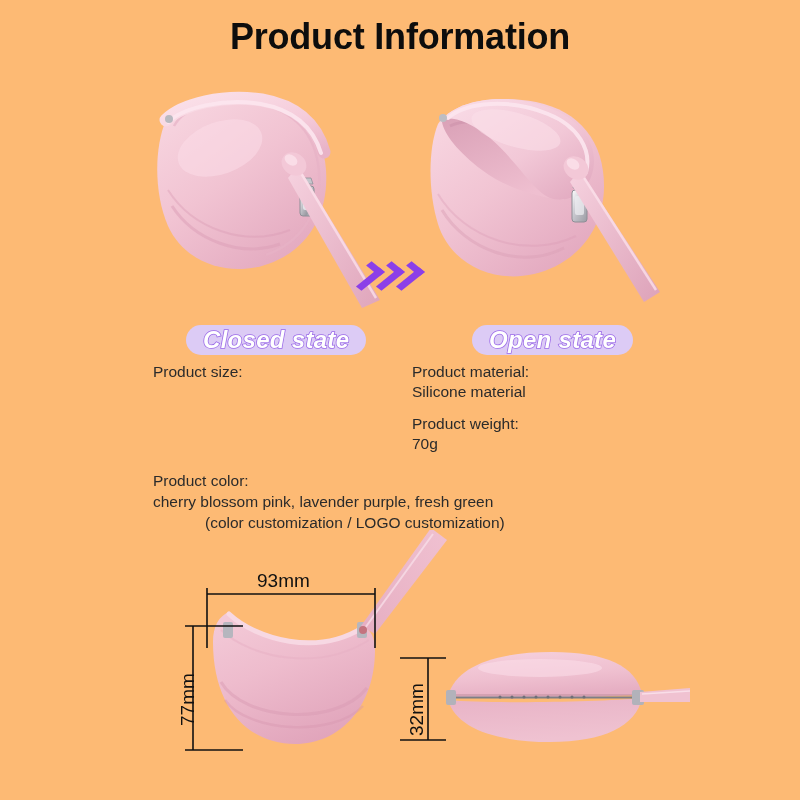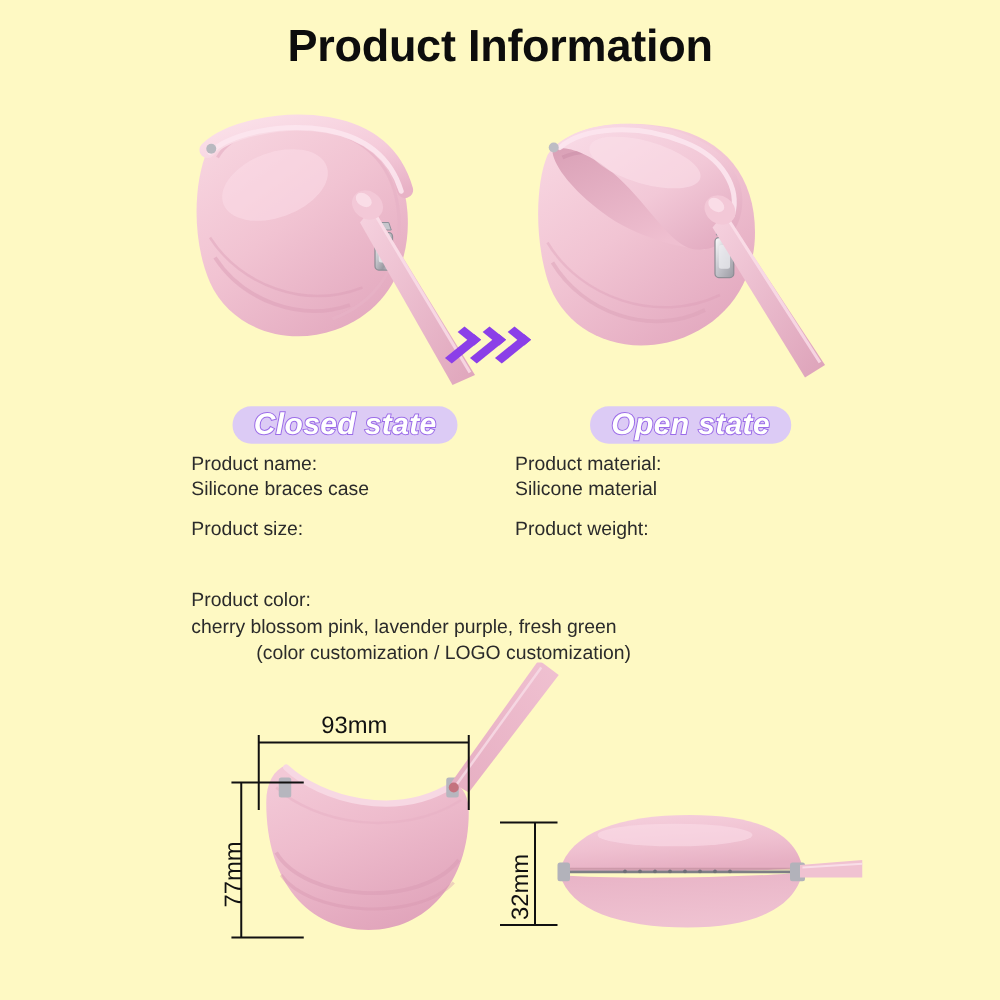--- a/index.html
+++ b/index.html
@@ -2,21 +2,21 @@
 <html><head>
 <meta charset="utf-8">
 <style>
   * { box-sizing: border-box; margin: 0; padding: 0; }
   html, body {
     width: 800px; height: 800px;
     background: #ffffff;
     font-family: "Liberation Sans", sans-serif;
     overflow: hidden;
   }
-  .page { position: relative; width: 800px; height: 800px; background: #fef9c3; }
+  .page { position: relative; width: 800px; height: 800px; background: #fdba74; }
 
   
   .title {
     position: absolute; left: 0; top: 16px; width: 800px;
     text-align: center;
     font-size: 36px; font-weight: bold; color: #0d0d0d;
     letter-spacing: -0.2px;
   }
 
   
@@ -211,35 +211,32 @@
     </div>
   </div>
 
   <div class="badge badge-closed">Closed state</div>
   <div class="badge badge-open">Open state</div>
 
   <div class="specs">
 
     <div class="col-l">
       <div class="spec-group">
-        <div class="spec-line">Product name:</div>
-        <div class="spec-line">Silicone braces case</div>
-      </div>
-      <div class="spec-group">
         <div class="spec-line">Product size:</div>
       </div>
     </div>
 
     <div class="col-r">
       <div class="spec-group">
         <div class="spec-line">Product material:</div>
         <div class="spec-line">Silicone material</div>
       </div>
       <div class="spec-group">
         <div class="spec-line">Product weight:</div>
+        <div class="spec-line">70g</div>
       </div>
     </div>
 
     <div class="colorblock">
       <div class="spec-line">Product color:</div>
       <div class="spec-line">cherry blossom pink, lavender purple, fresh green</div>
       <div class="spec-line indent">(color customization / LOGO customization)</div>
     </div>
   </div>
 

